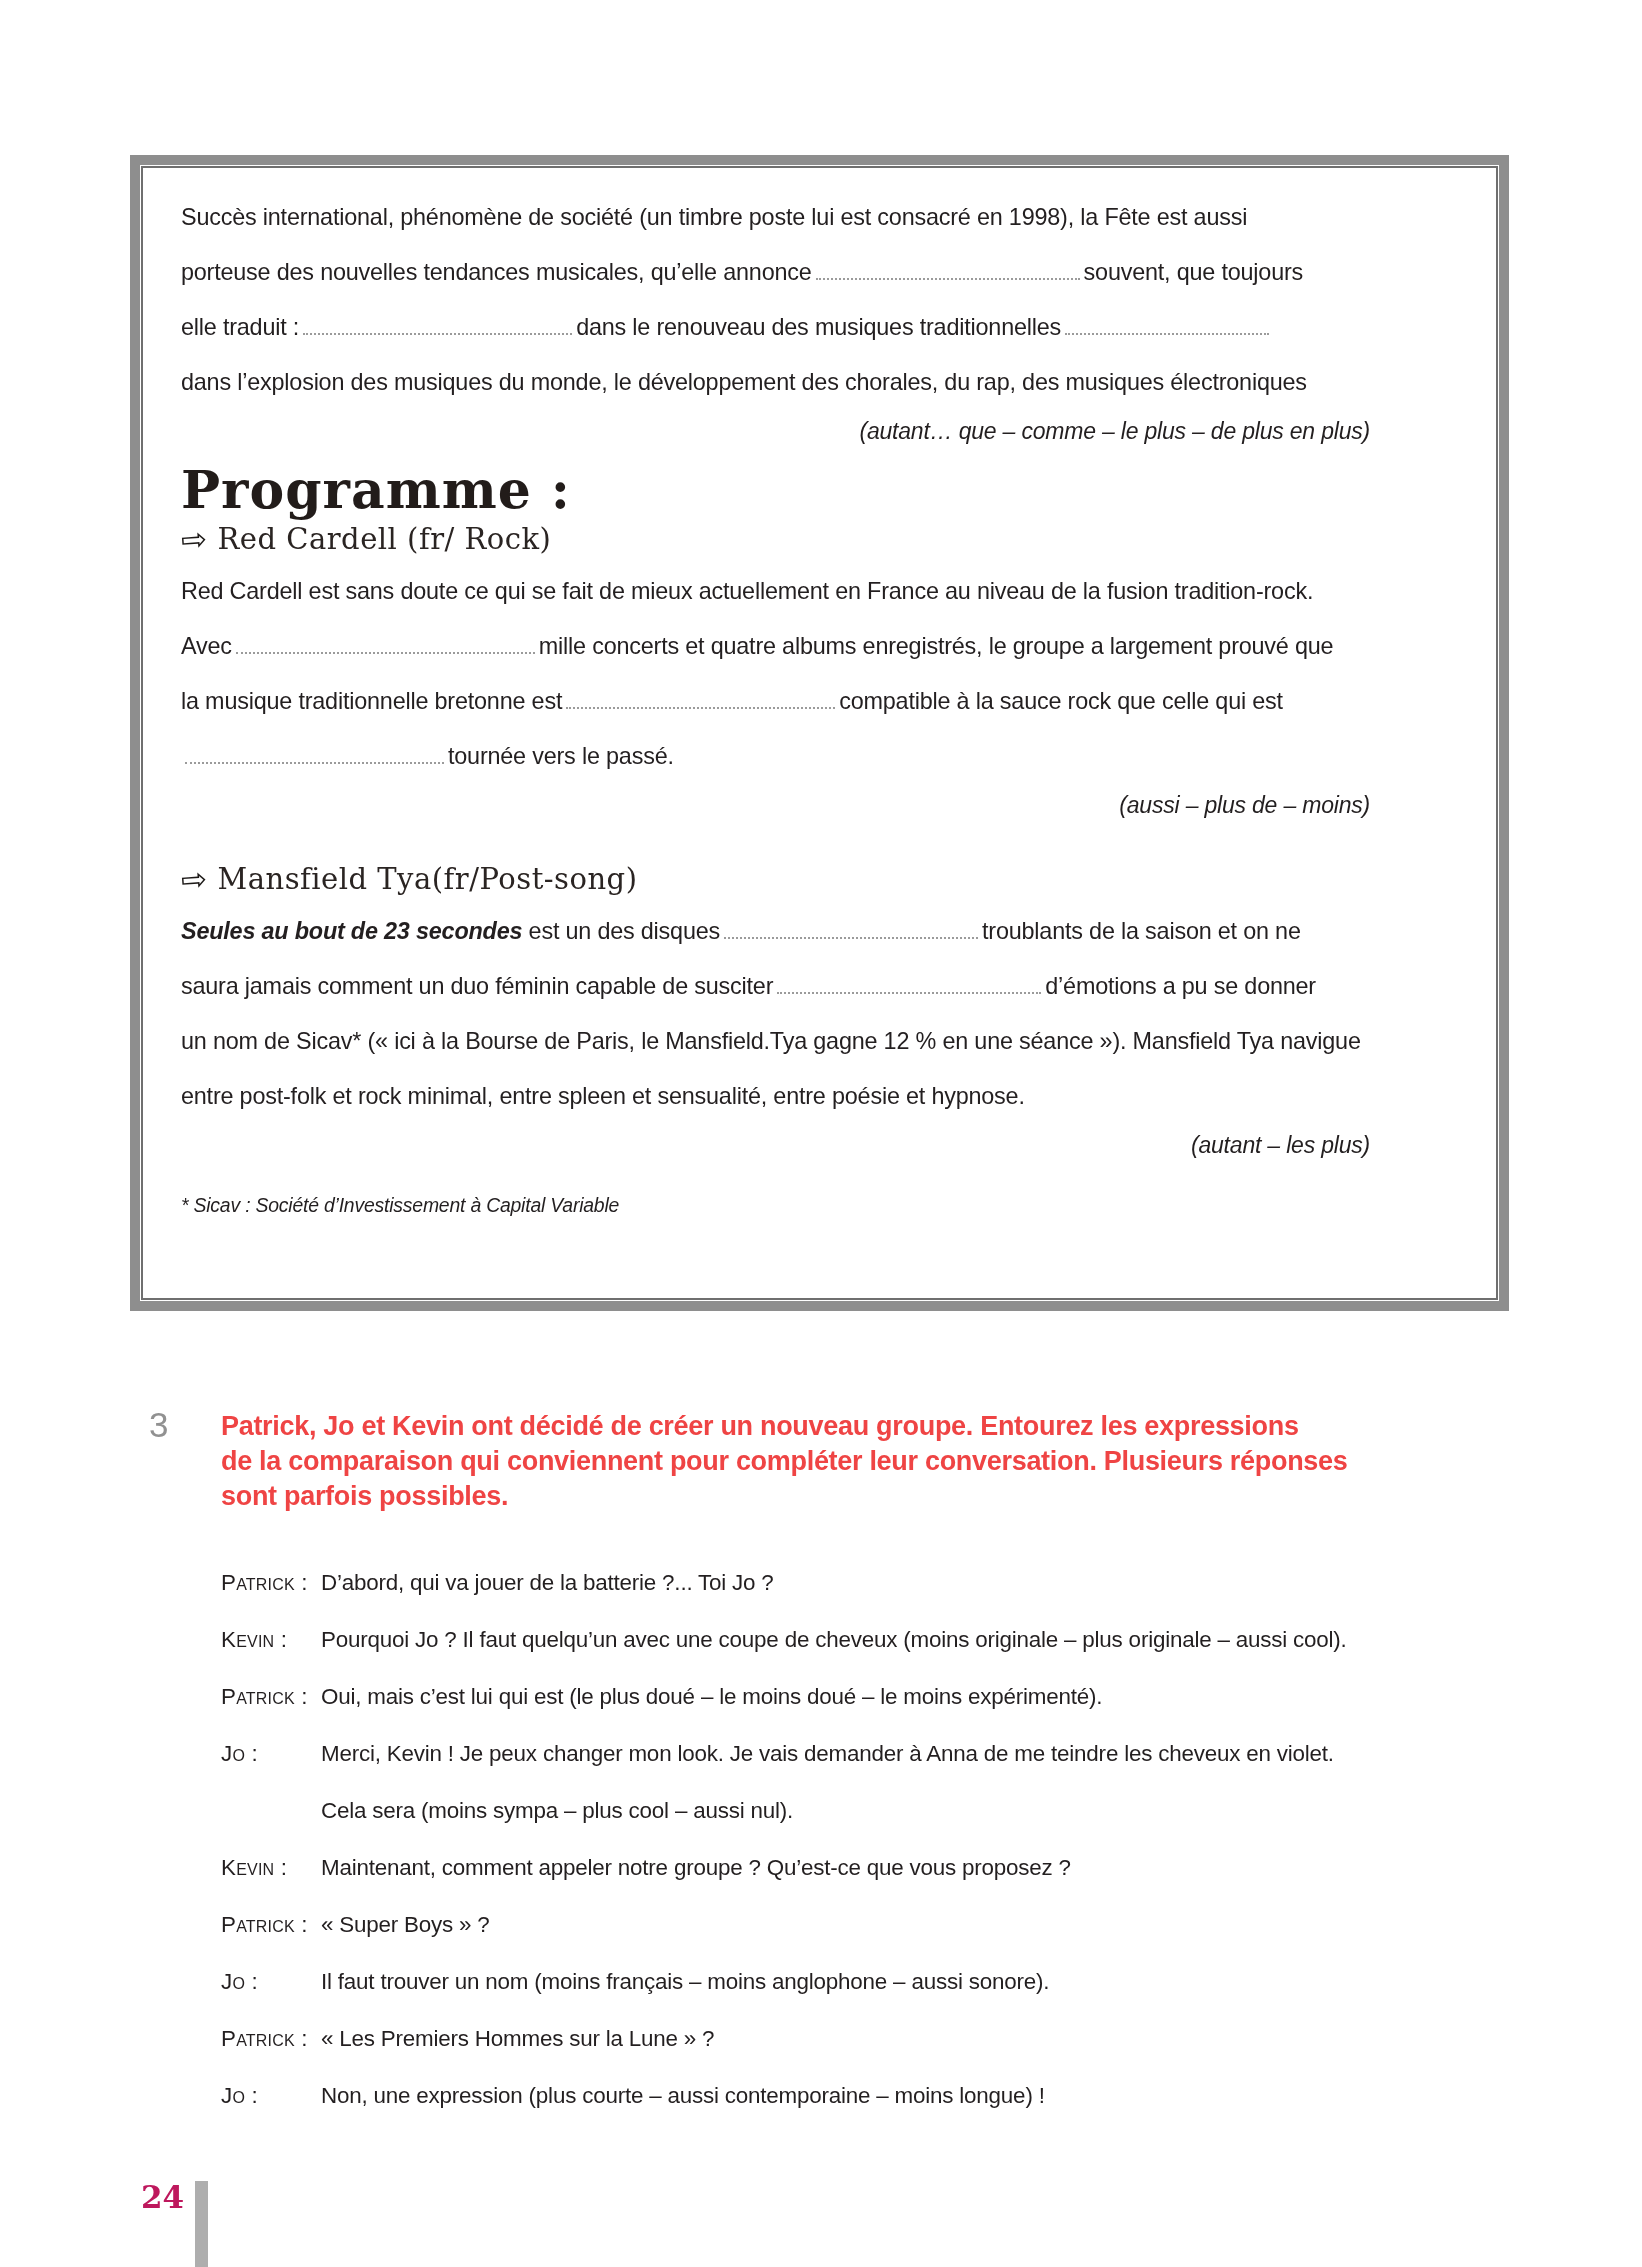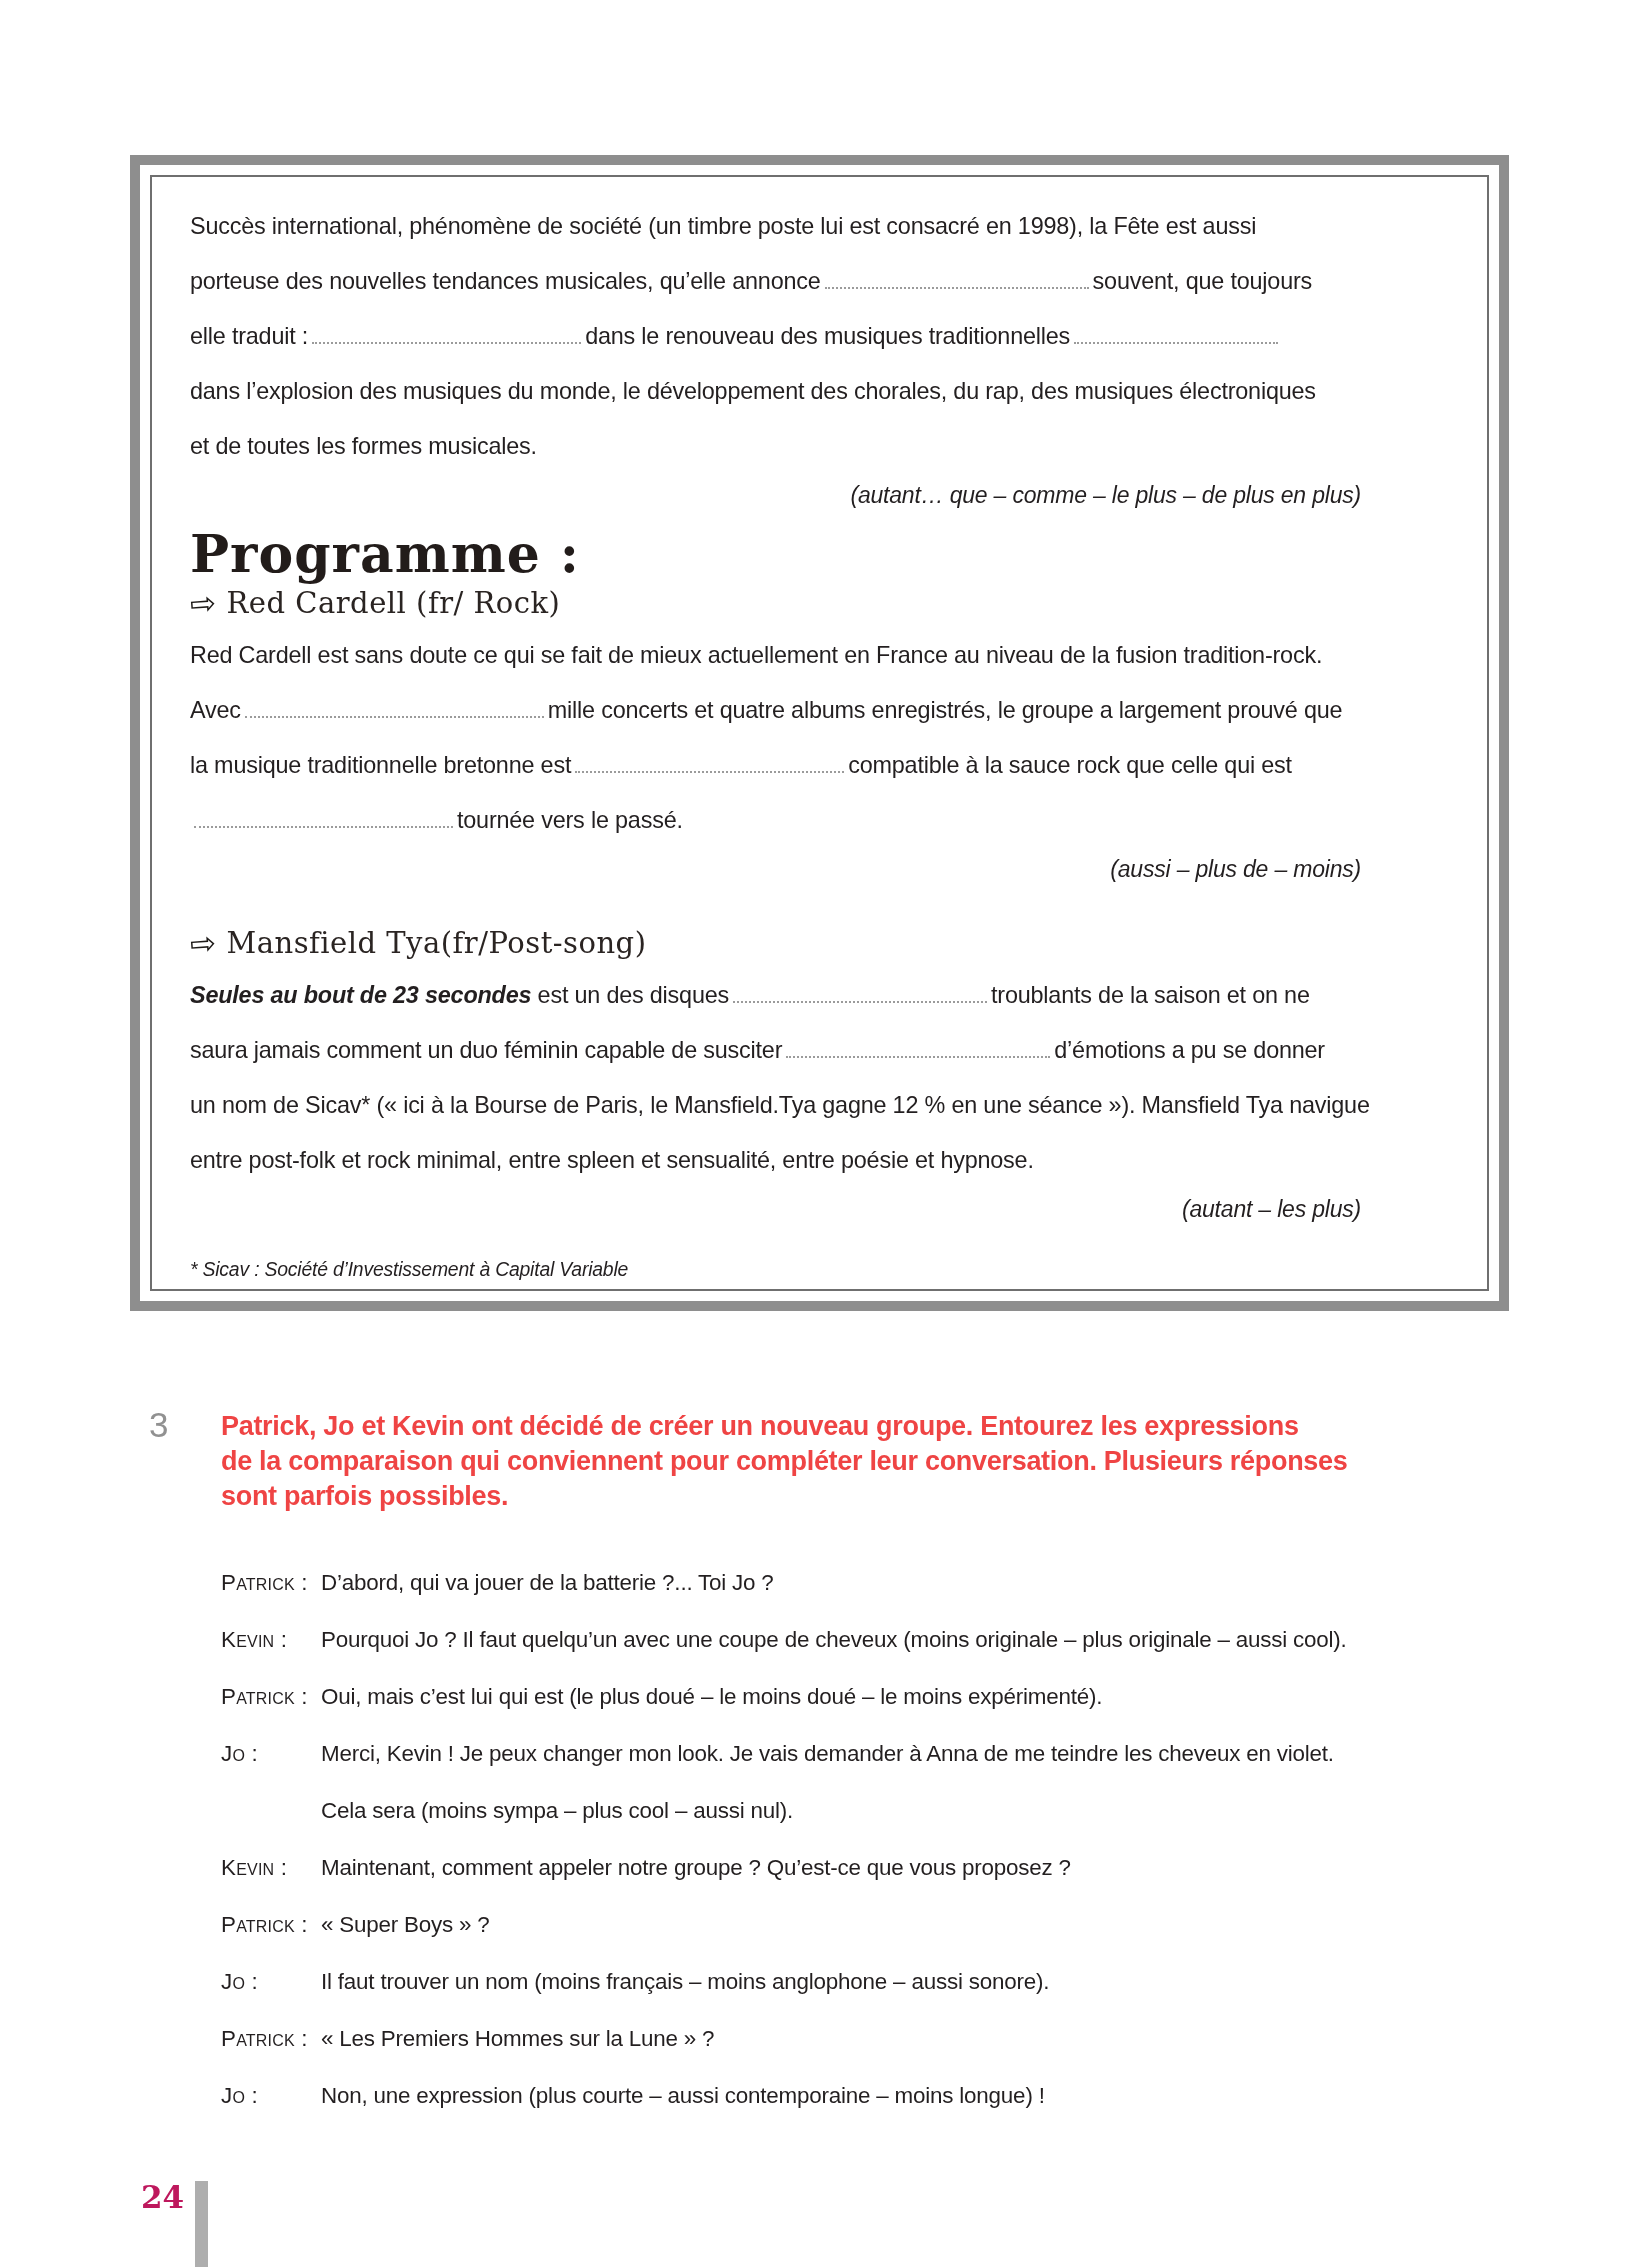--- a/index.html
+++ b/index.html
@@ -6,21 +6,21 @@
   body{
     position:relative;
     width:1643px;height:2268px;
     font-family:"Liberation Sans",sans-serif;
     color:#231f20;
     overflow:hidden;
   }
   
   .frame{
     position:absolute;left:130px;top:155px;width:1379px;height:1156px;
-    box-sizing:border-box;border:10px solid #8e8e8e;padding:10px;background:#fff;
+    box-sizing:border-box;border:10px solid #8e8e8e;padding:1px;background:#fff;
   }
   .frame-inner{
     box-sizing:border-box;width:100%;height:100%;
     border:2px solid #6f6f6f;
     padding:22px 36px 0 38px;
     overflow:hidden;
   }
   .line{
     margin:0;line-height:55px;font-size:23.4px;white-space:nowrap;
     letter-spacing:-0.2px;
@@ -87,21 +87,20 @@
 <body>
 
 <div class="frame">
   <div class="frame-inner">
 
     <div id="intro-lines">
         <p class="line"><span class="tx">Succès international, phénomène de société (un timbre poste lui est consacré en 1998), la Fête est aussi</span></p>
         <p class="line"><span class="tx">porteuse des nouvelles tendances musicales, qu’elle annonce</span><span class="blank" style="width: 264px;"></span><span class="tx">souvent, que toujours</span></p>
         <p class="line"><span class="tx">elle traduit :</span><span class="blank" style="width: 269px;"></span><span class="tx">dans le renouveau des musiques traditionnelles</span><span class="blank" style="width: 204px;"></span></p>
         <p class="line"><span class="tx">dans l’explosion des musiques du monde, le développement des chorales, du rap, des musiques électroniques</span></p>
-        <p class="line"><span class="tx">et de toutes les formes musicales.</span></p>
       </div>
     <div class="hint">(autant… que – comme – le plus – de plus en plus)</div>
 
     <h2 class="programme">Programme :</h2>
 
     <div id="sections">
         <div class="section">
           <div class="section-title">
             <span class="arrow-glyph">⇨</span>
             <span>Red Cardell (fr/ Rock)</span>

